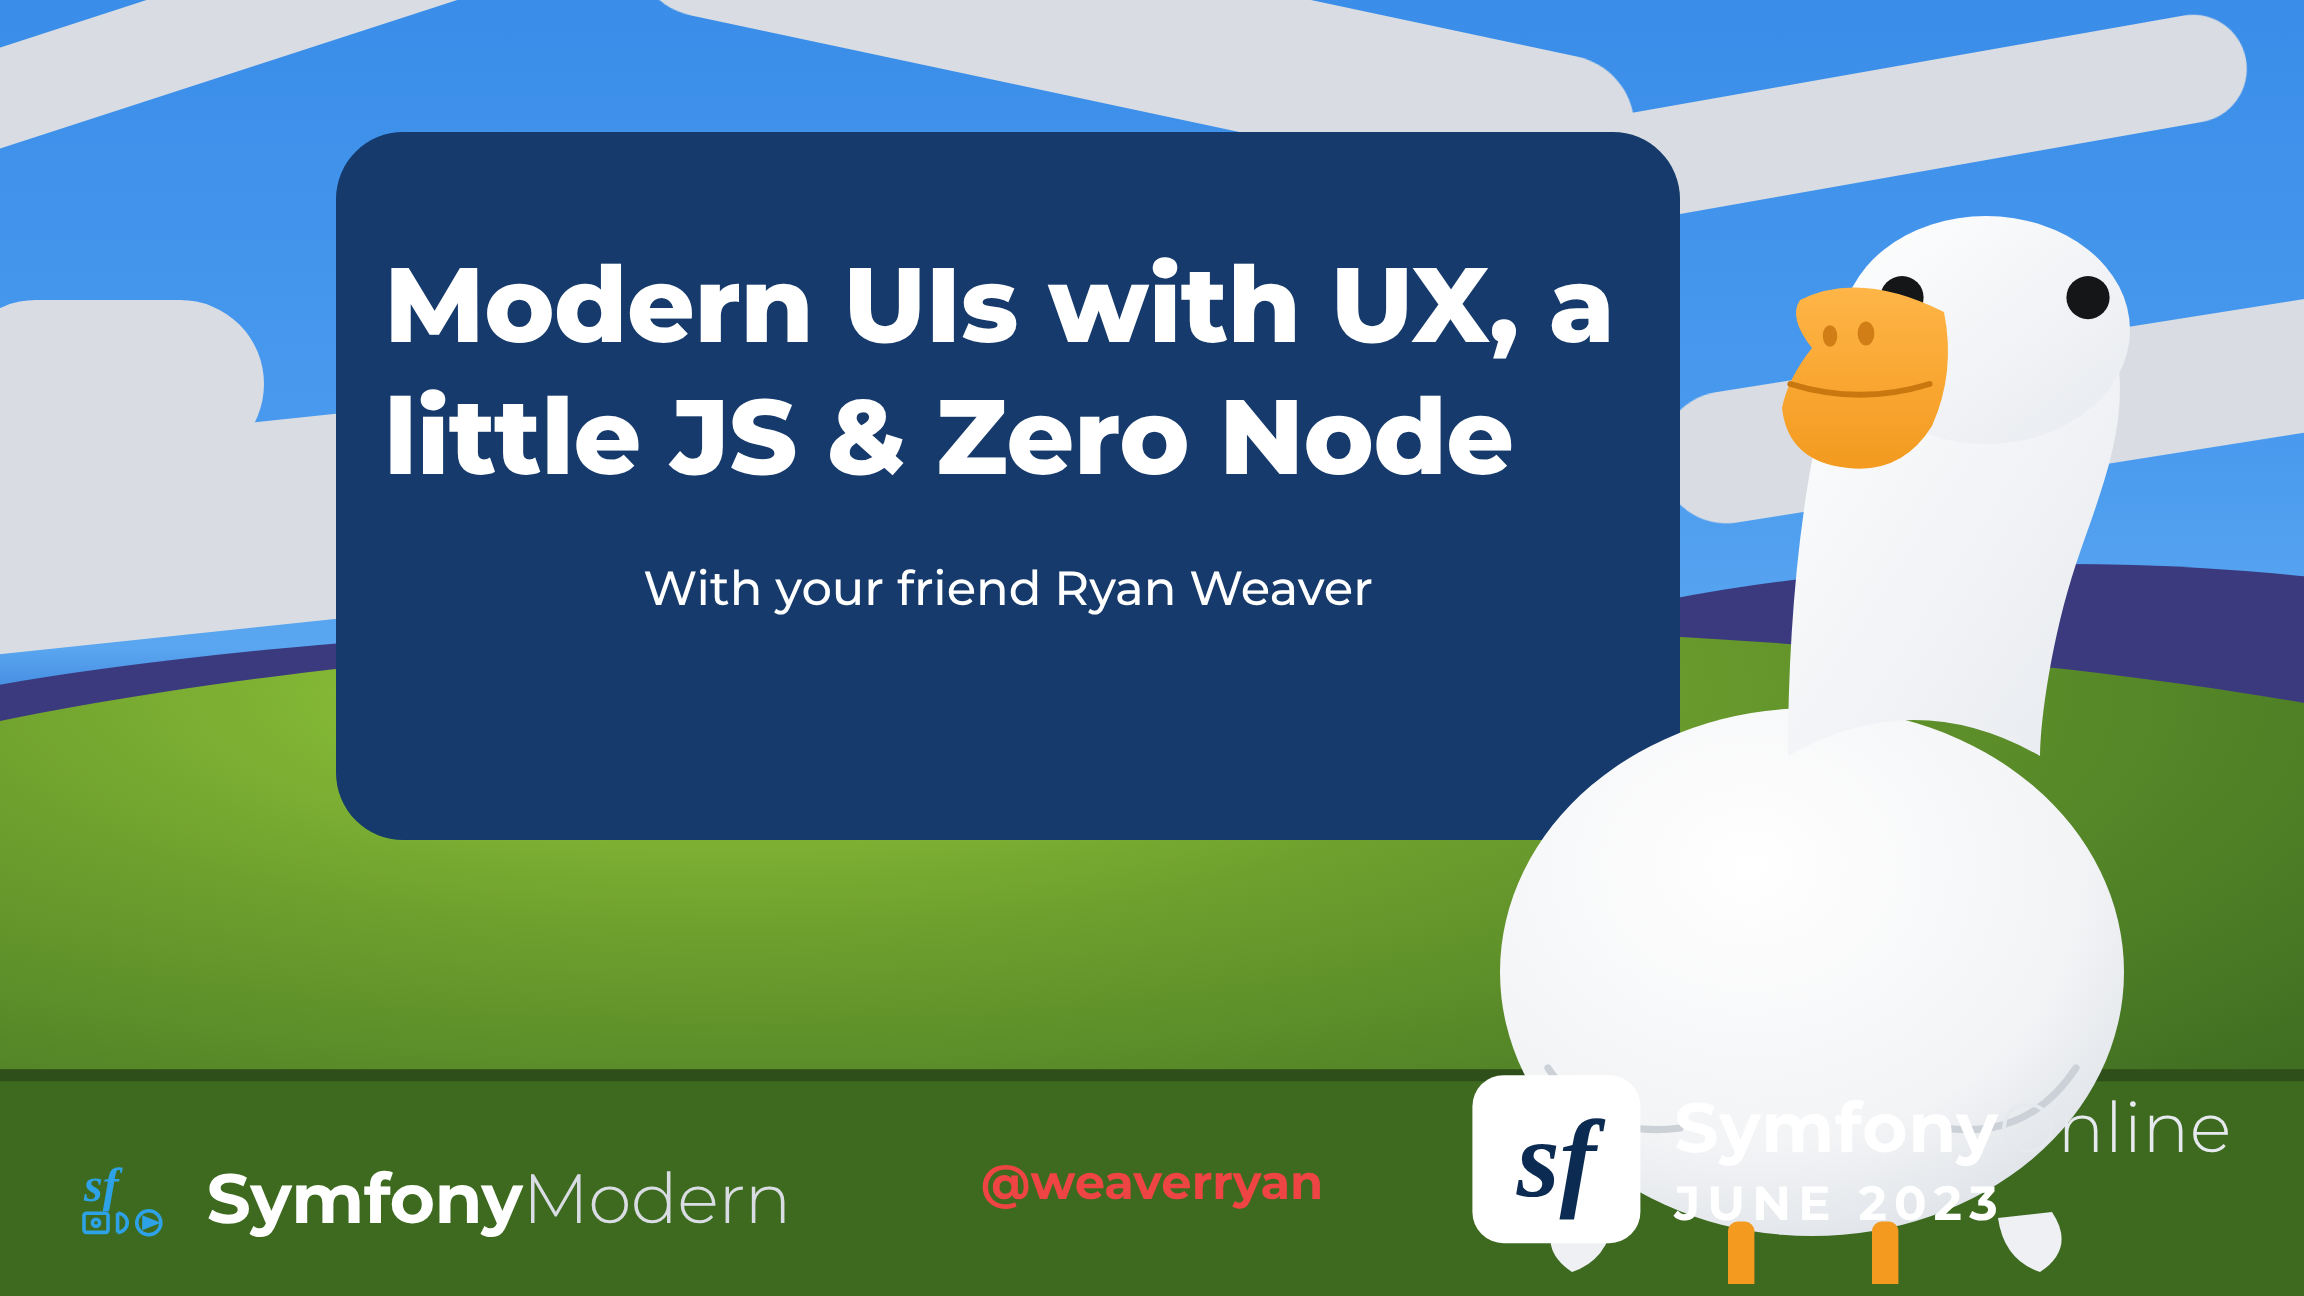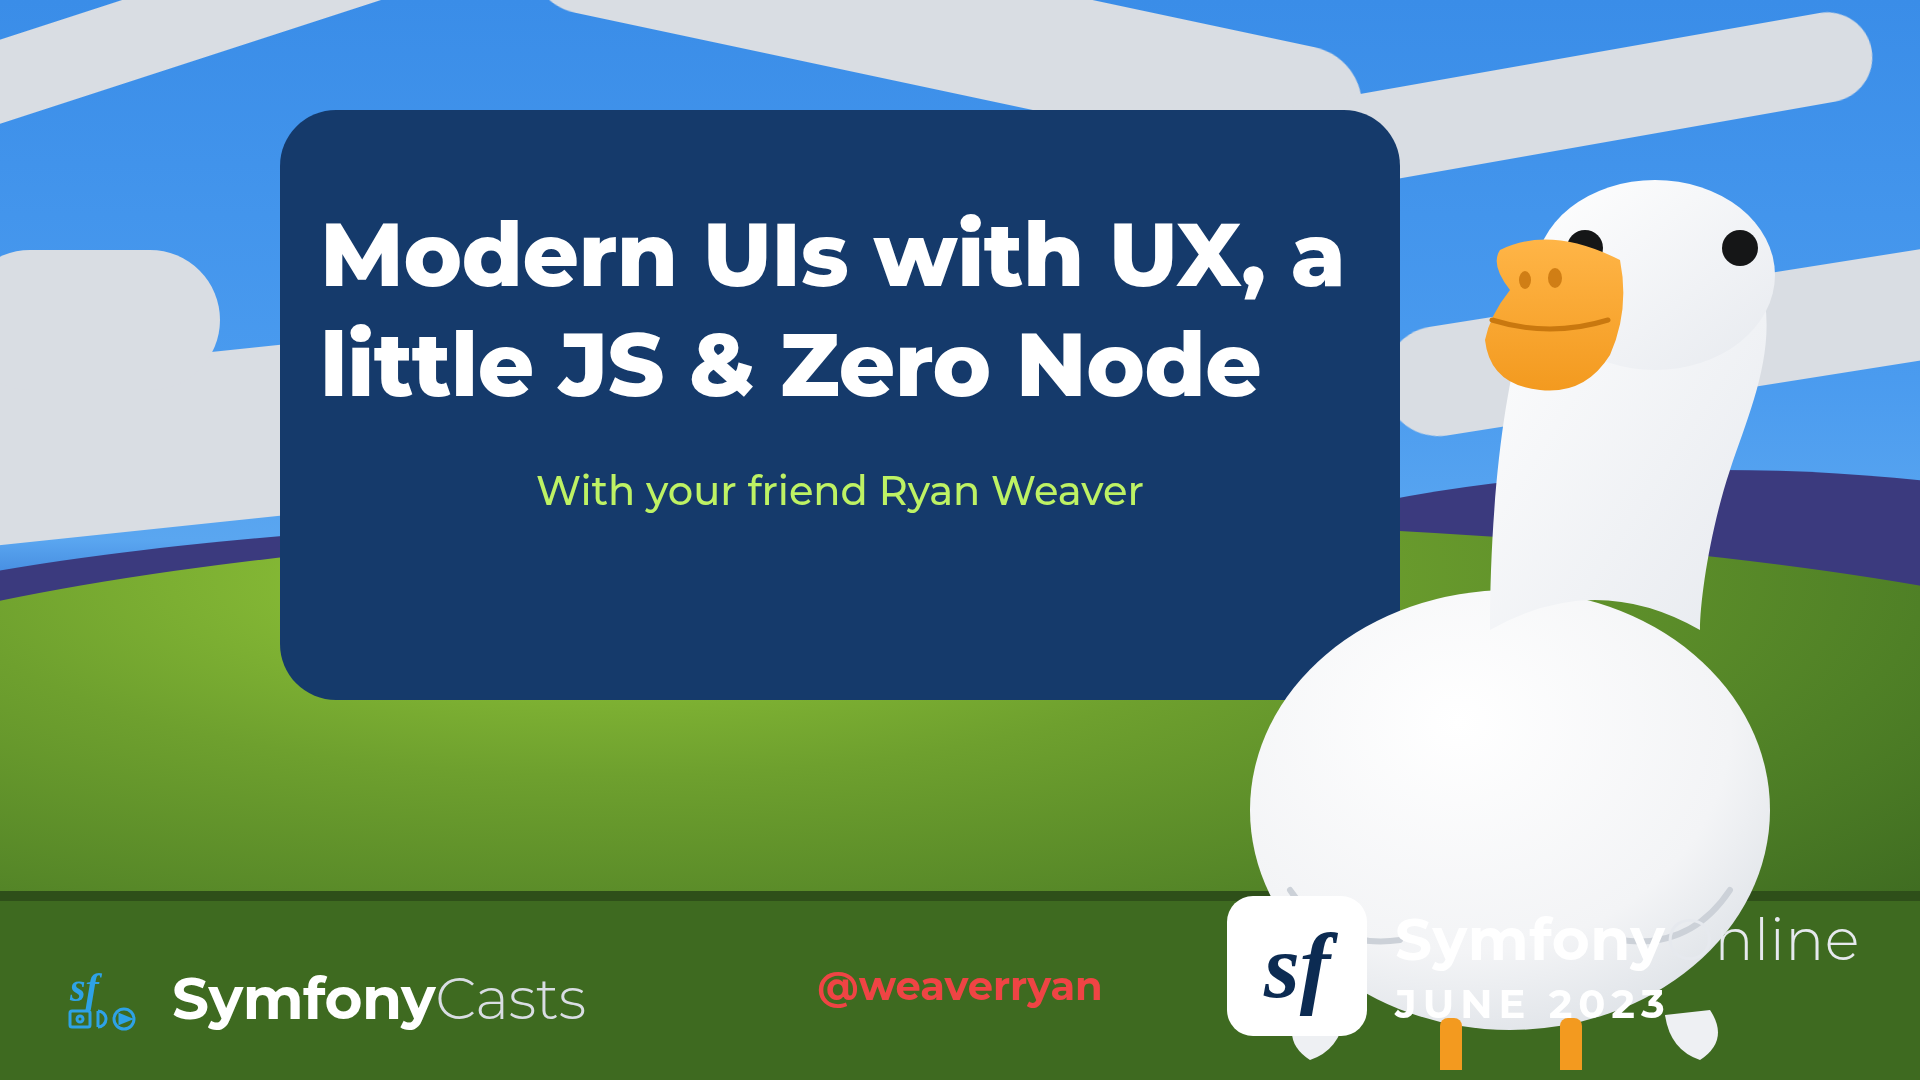--- a/index.html
+++ b/index.html
@@ -55,21 +55,21 @@
 .card {
   position: absolute; left: 280px; top: 110px; width: 1120px; height: 590px;
   background: #153a6b; border-radius: 56px;
 }
 .title {
   color: #ffffff; font-weight: 800; 
   font-size: 88px; line-height: 1.25; letter-spacing: -0.5px;
   padding: 90px 40px 0 40px;
 }
 .subtitle {
-  color: #bef264; font-weight: 500; text-align: center;
+  color: #ffffff; font-weight: 500; text-align: center;
   font-size: 40px; margin-top: 46px;
 }
 
 
 .footer-left {
   position: absolute; left: 64px; bottom: 46px; display: flex; align-items: center; gap: 28px;
 }
 .sf-small-logo { width: 80px; height: 68px; color: #2ea2e6; display: flex; align-items: flex-end; }
 .brand {
   color: #ffffff; font-size: 58px; font-weight: 400; letter-spacing: -0.5px;
@@ -175,21 +175,21 @@
         <g stroke="#2ea2e6" stroke-width="3" fill="none">
           <rect x="6" y="46" width="20" height="16" rx="2"></rect>
           <circle cx="16" cy="54" r="3"></circle>
           <path d="M34 46 l0 16 M34 46 a8 8 0 0 1 0 16"></path>
           <circle cx="60" cy="54" r="10"></circle>
           <path d="M56 50 l10 4 l-10 4 z" fill="#2ea2e6"></path>
         </g>
       </svg>
     </span>
     <div class="brand">
-      <span class="bold">Symfony</span><span class="light">Casts</span>
+      <span class="bold">Symfony</span><span class="light">Modern</span>
     </div>
   </div>
 
   <div class="handle">@weaverryan</div>
 
   <div class="footer-right">
     <div class="sf-box">
       <span class="sf-glyph">sf</span>
     </div>
     <div class="conf-title">

